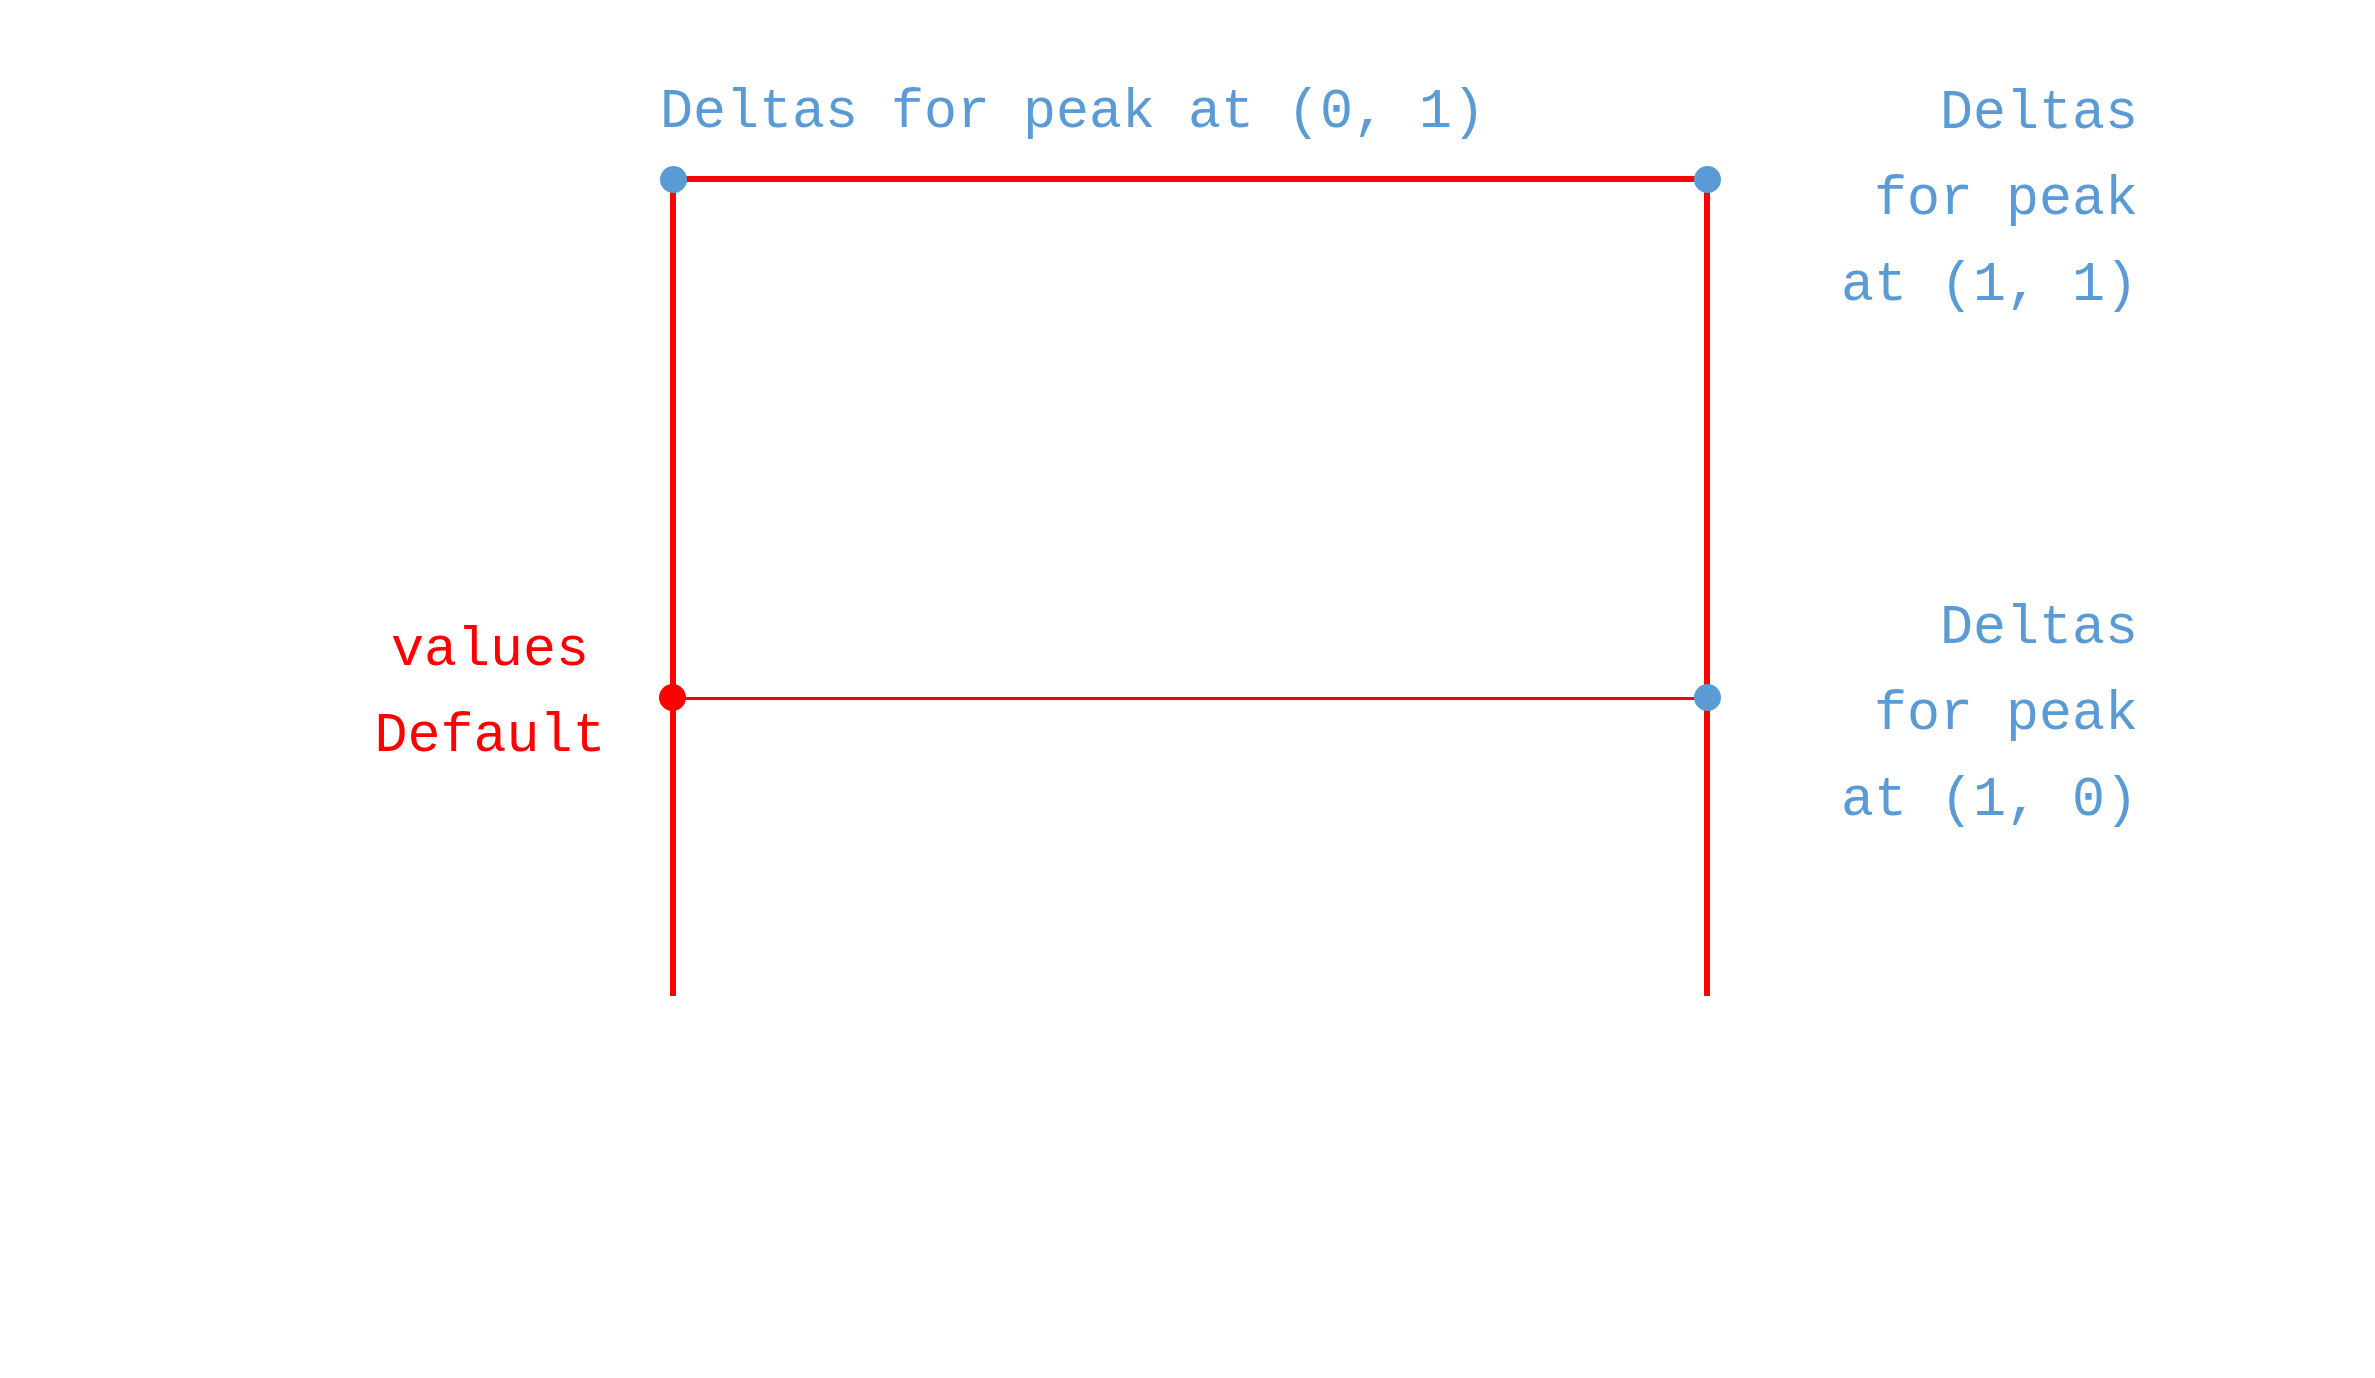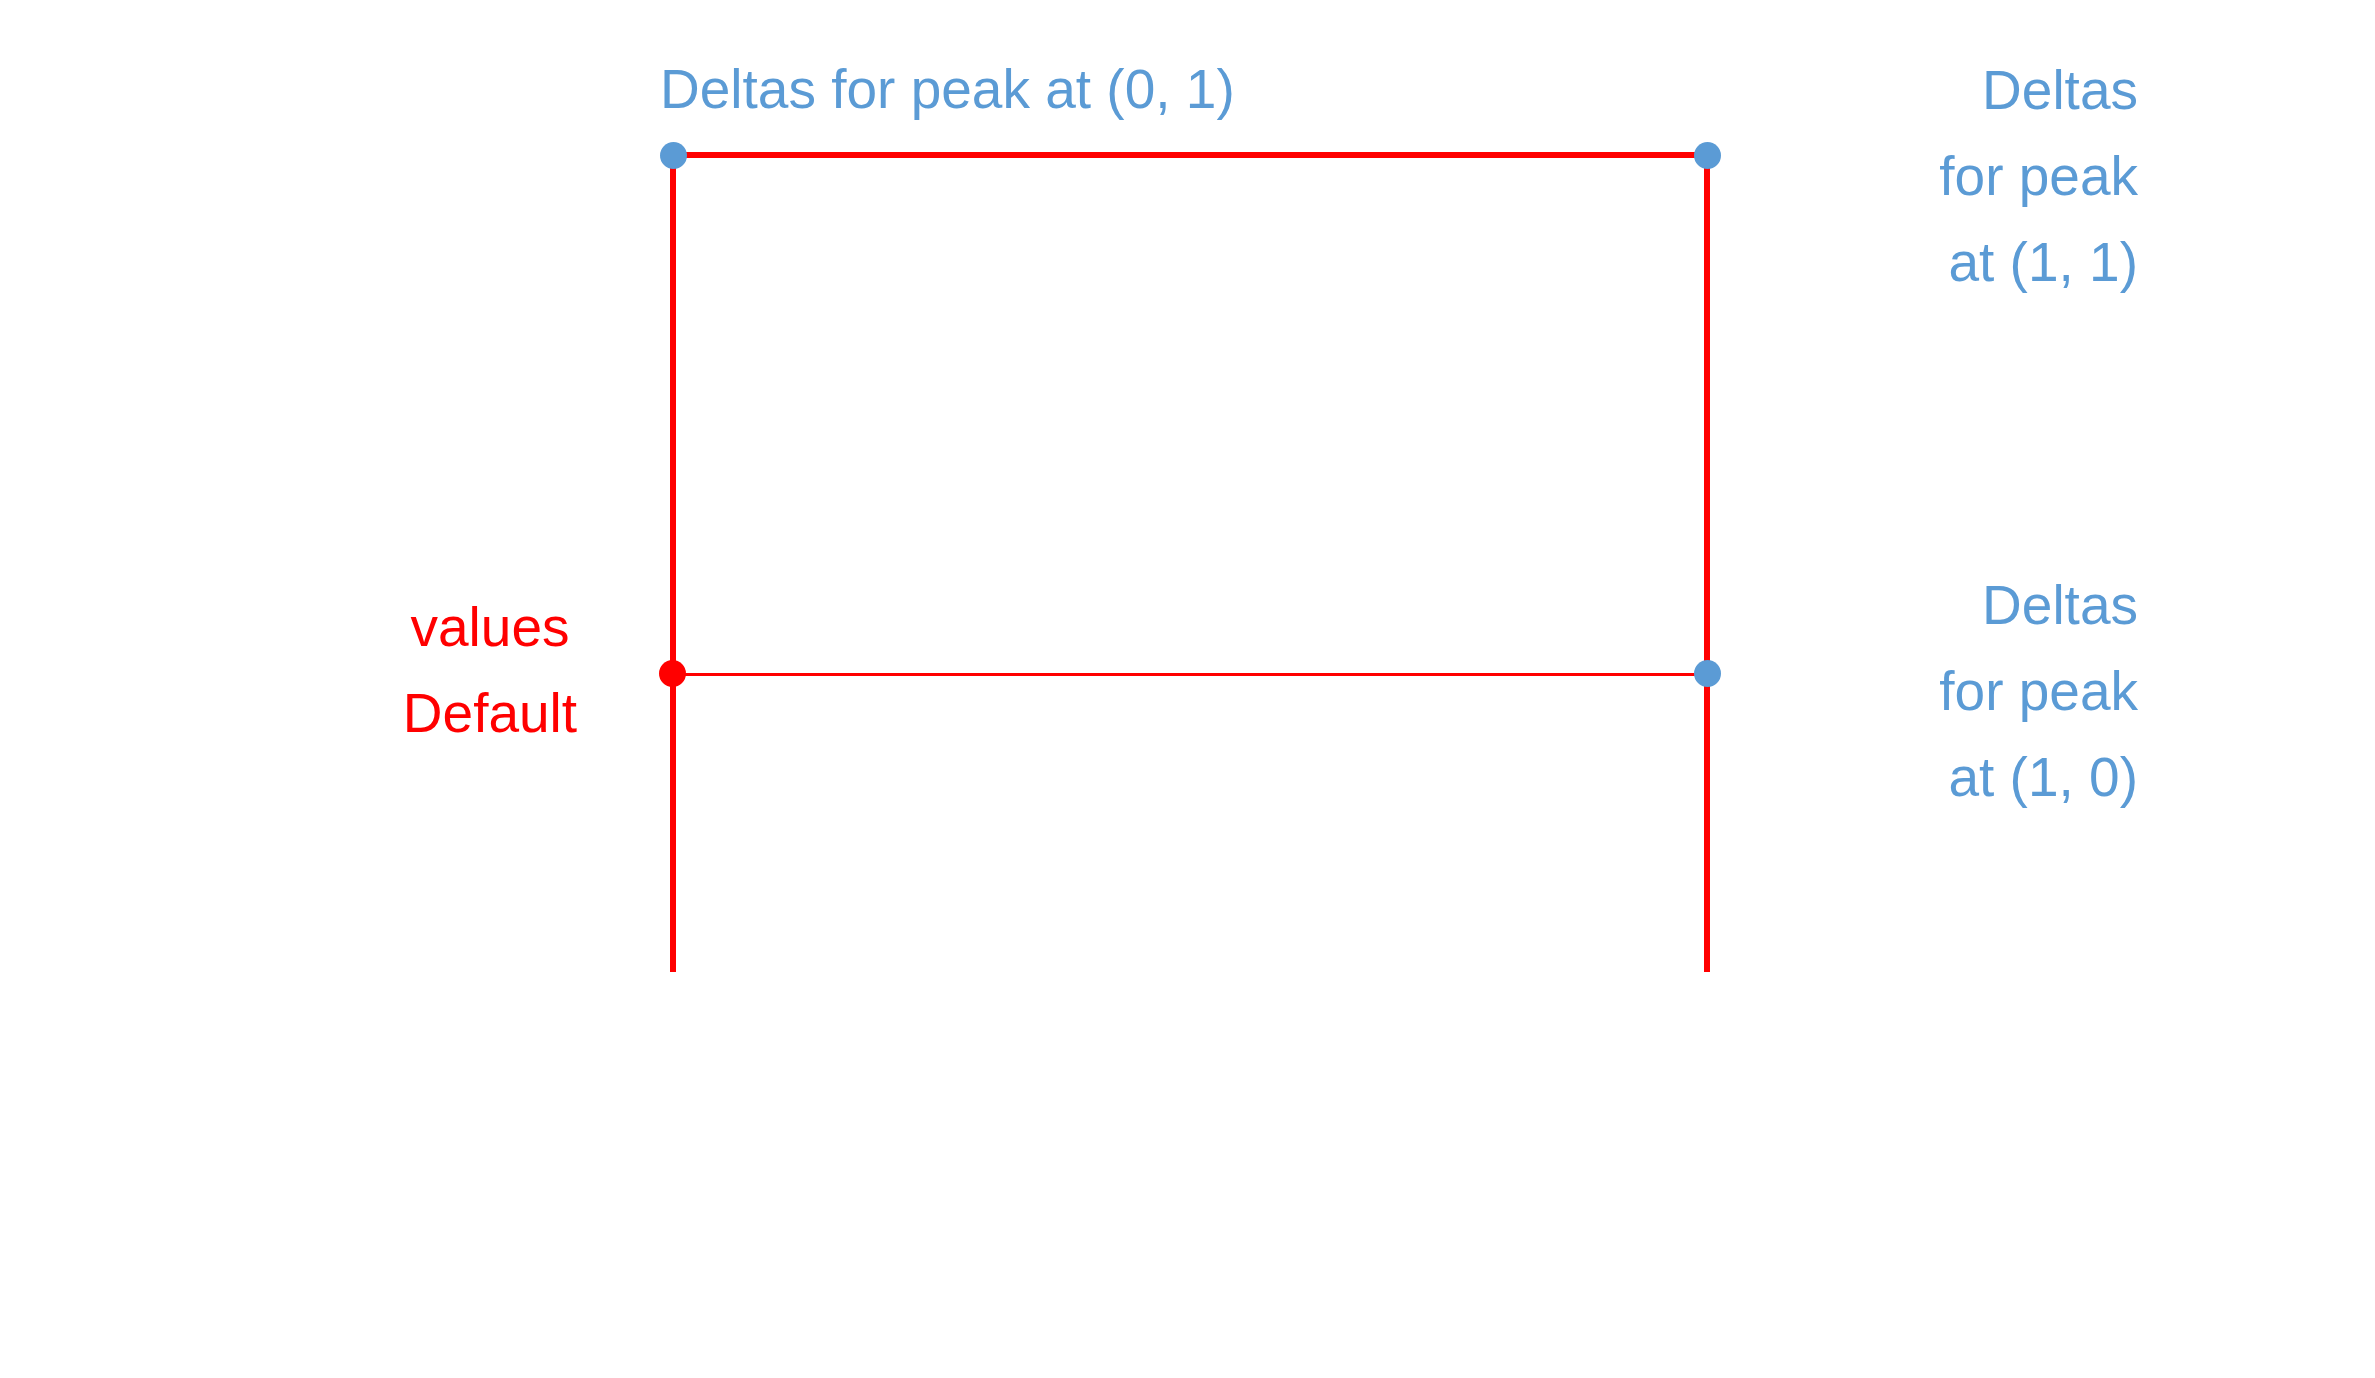--- a/index.html
+++ b/index.html
@@ -6,21 +6,22 @@
     margin: 0;
     padding: 0;
     background: #ffffff;
   }
   .canvas {
     position: relative;
     width: 2375px;
     height: 972px;
     background: var(--bg, #ffffff);
     overflow: hidden;
-    font-family: Liberation Sans, sans-serif;
+    font-family: Liberation Mono, monospace;
+    margin-top: 24px;
   }
   .edge {
     position: absolute;
     background: var(--line-red, #ff0000);
   }
   .edge.top    { left: 670px;  top: 152px;  width: 1040px; height: 6px; }
   .edge.bottom { left: 670px;  top: 1190px; width: 1040px; height: 6px; }
   .edge.left   { left: 670px;  top: 152px;  width: 6px;    height: 1044px; }
   .edge.right  { left: 1704px; top: 152px;  width: 6px;    height: 1044px; }
   .midline {

